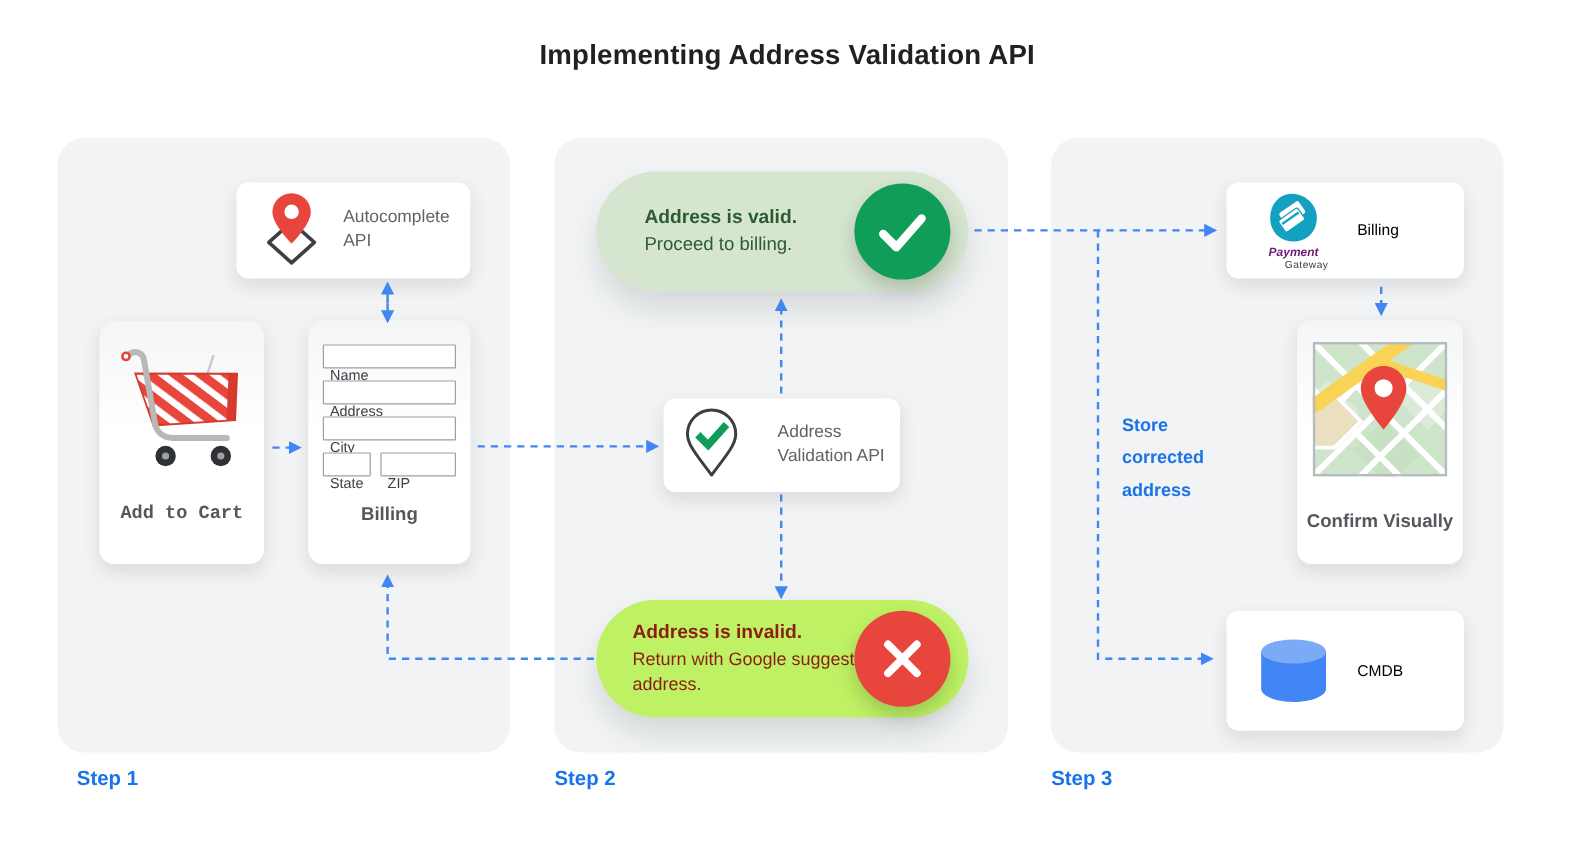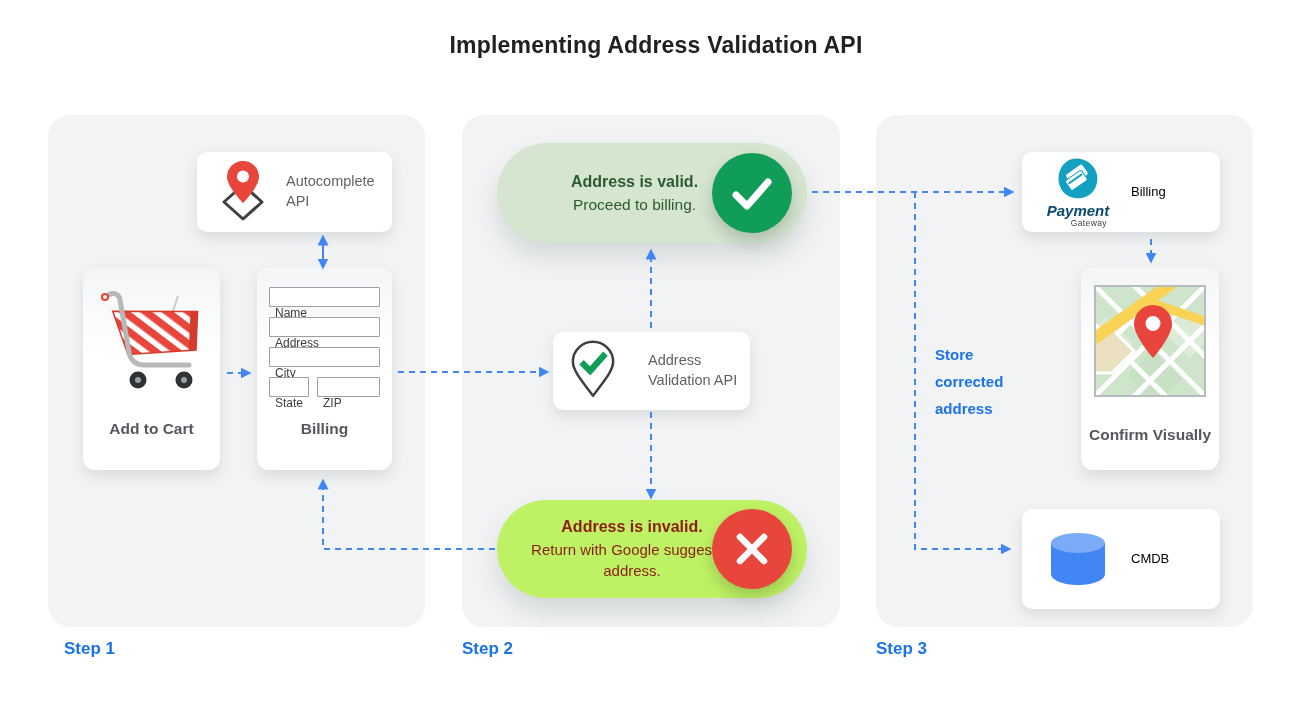--- a/index.html
+++ b/index.html
@@ -24,21 +24,21 @@
   .api-card { display:flex; align-items:center; gap:14px; padding:0 8px 0 17px; }
   .api-label { color:#5f6368; font-size:14.5px; line-height:1.35; }
   .wide-label { color:#000000; font-size:13px; }
 
   .autocomplete-card { left:197px; top:152px; width:195px; height:80px; }
   .validation-card   { left:553px; top:332px; width:197px; height:78px;gap:32px; }
   .billing-card      { left:1022px; top:152px; width:198px; height:80px; }
   .cmdb-card         { left:1022px; top:509px; width:198px; height:100px; }
 
   .tall-card { border-radius:12px; background:linear-gradient(180deg,#f4f5f7 0%,#ffffff 45%); }
-  .addtocart-card { left:83px;  top:268px; width:137px; height:202px; }
+  .addtocart-card { left:83px;  top:268px; width:137px; height:202px;font-family:Liberation Mono, monospace; }
   .checkout-card  { left:257px; top:267px; width:135px; height:203px; }
   .confirm-card   { left:1081px; top:267px; width:138px; height:203px; }
 
   .tall-label { position:absolute; bottom:30px; left:0; width:100%; text-align:center;
                 font-weight:600; color:#54585d; font-size:15.5px; line-height:1.4; }
   .confirm-card .tall-label { bottom:24px; }
 
   .cart-wrap { position:absolute; top:20px; left:50%; transform:translateX(-50%); }
   .map-wrap  { position:absolute; top:18px; left:50%; transform:translateX(-50%); }
 
@@ -47,37 +47,37 @@
   .field { border:1px solid #9aa0a6; background:#fff; height:17px; line-height:15px;
            font-size:12px; color:#3c4043; padding:18px 0 0 5px; border-radius:1px; }
   .frow { display:flex; gap:8px; }
   .f-state { width:40px; } .f-zip { flex:1; }
 
   .pill { position:absolute; left:497px; width:310px; border-radius:60px;
           box-shadow:0 14px 24px rgba(60,64,67,.15); }
   .pill-valid   { top:143px; height:100px; background:#d5e5d0; }
   .pill-invalid { top:500px; height:98px;  background:#bef264; }
   .pill-text { position:absolute; left:40px; width:195px; top:50%; transform:translateY(-50%);
-               text-align:center; line-height:1.42; }
+               line-height:1.42; }
   .pill-invalid .pill-text { left:30px; width:210px; }
   .pill-valid .pill-text   { color:#2d5b30; font-size:15.5px; }
   .pill-invalid .pill-text { color:#8c1d13; font-size:15px; }
   .pill-title { font-weight:bold; font-size:16px; }
   .pill-circle { position:absolute; right:15px; top:50%; transform:translateY(-50%);
                  width:80px; height:80px; border-radius:50%; display:flex;
                  align-items:center; justify-content:center;
                  box-shadow:0 8px 16px rgba(0,0,0,.18); }
   .circle-green { background:#0f9d58; }
   .circle-red   { background:#e8453c; }
 
   .store-note { position:absolute; left:935px; top:341px; width:92px;
                 color:#1a73e8; font-weight:bold; font-size:15px; line-height:1.8; }
 
   .pg-logo { display:flex; flex-direction:column; align-items:center; width:78px; flex:0 0 78px; }
-  .pg-title { font-size:15px; font-weight:bold; font-style:italic; color:#0c4a6e; margin-top:1px; }
+  .pg-title { font-size:10px; font-weight:bold; font-style:italic; color:#701a75; margin-top:1px; }
   .pg-sub   { font-size:8.5px; color:#3a3f42; letter-spacing:.4px; align-self:flex-end;
               margin:-1px 10px 0 0; }
 
   .arrows { position:absolute; left:0; top:0; z-index:5; pointer-events:none; }
   .map-border { fill:none; stroke:#b6bbbf; stroke-width:2; }
 </style>
 </head>
 <body>
 
 <div class="canvas">

